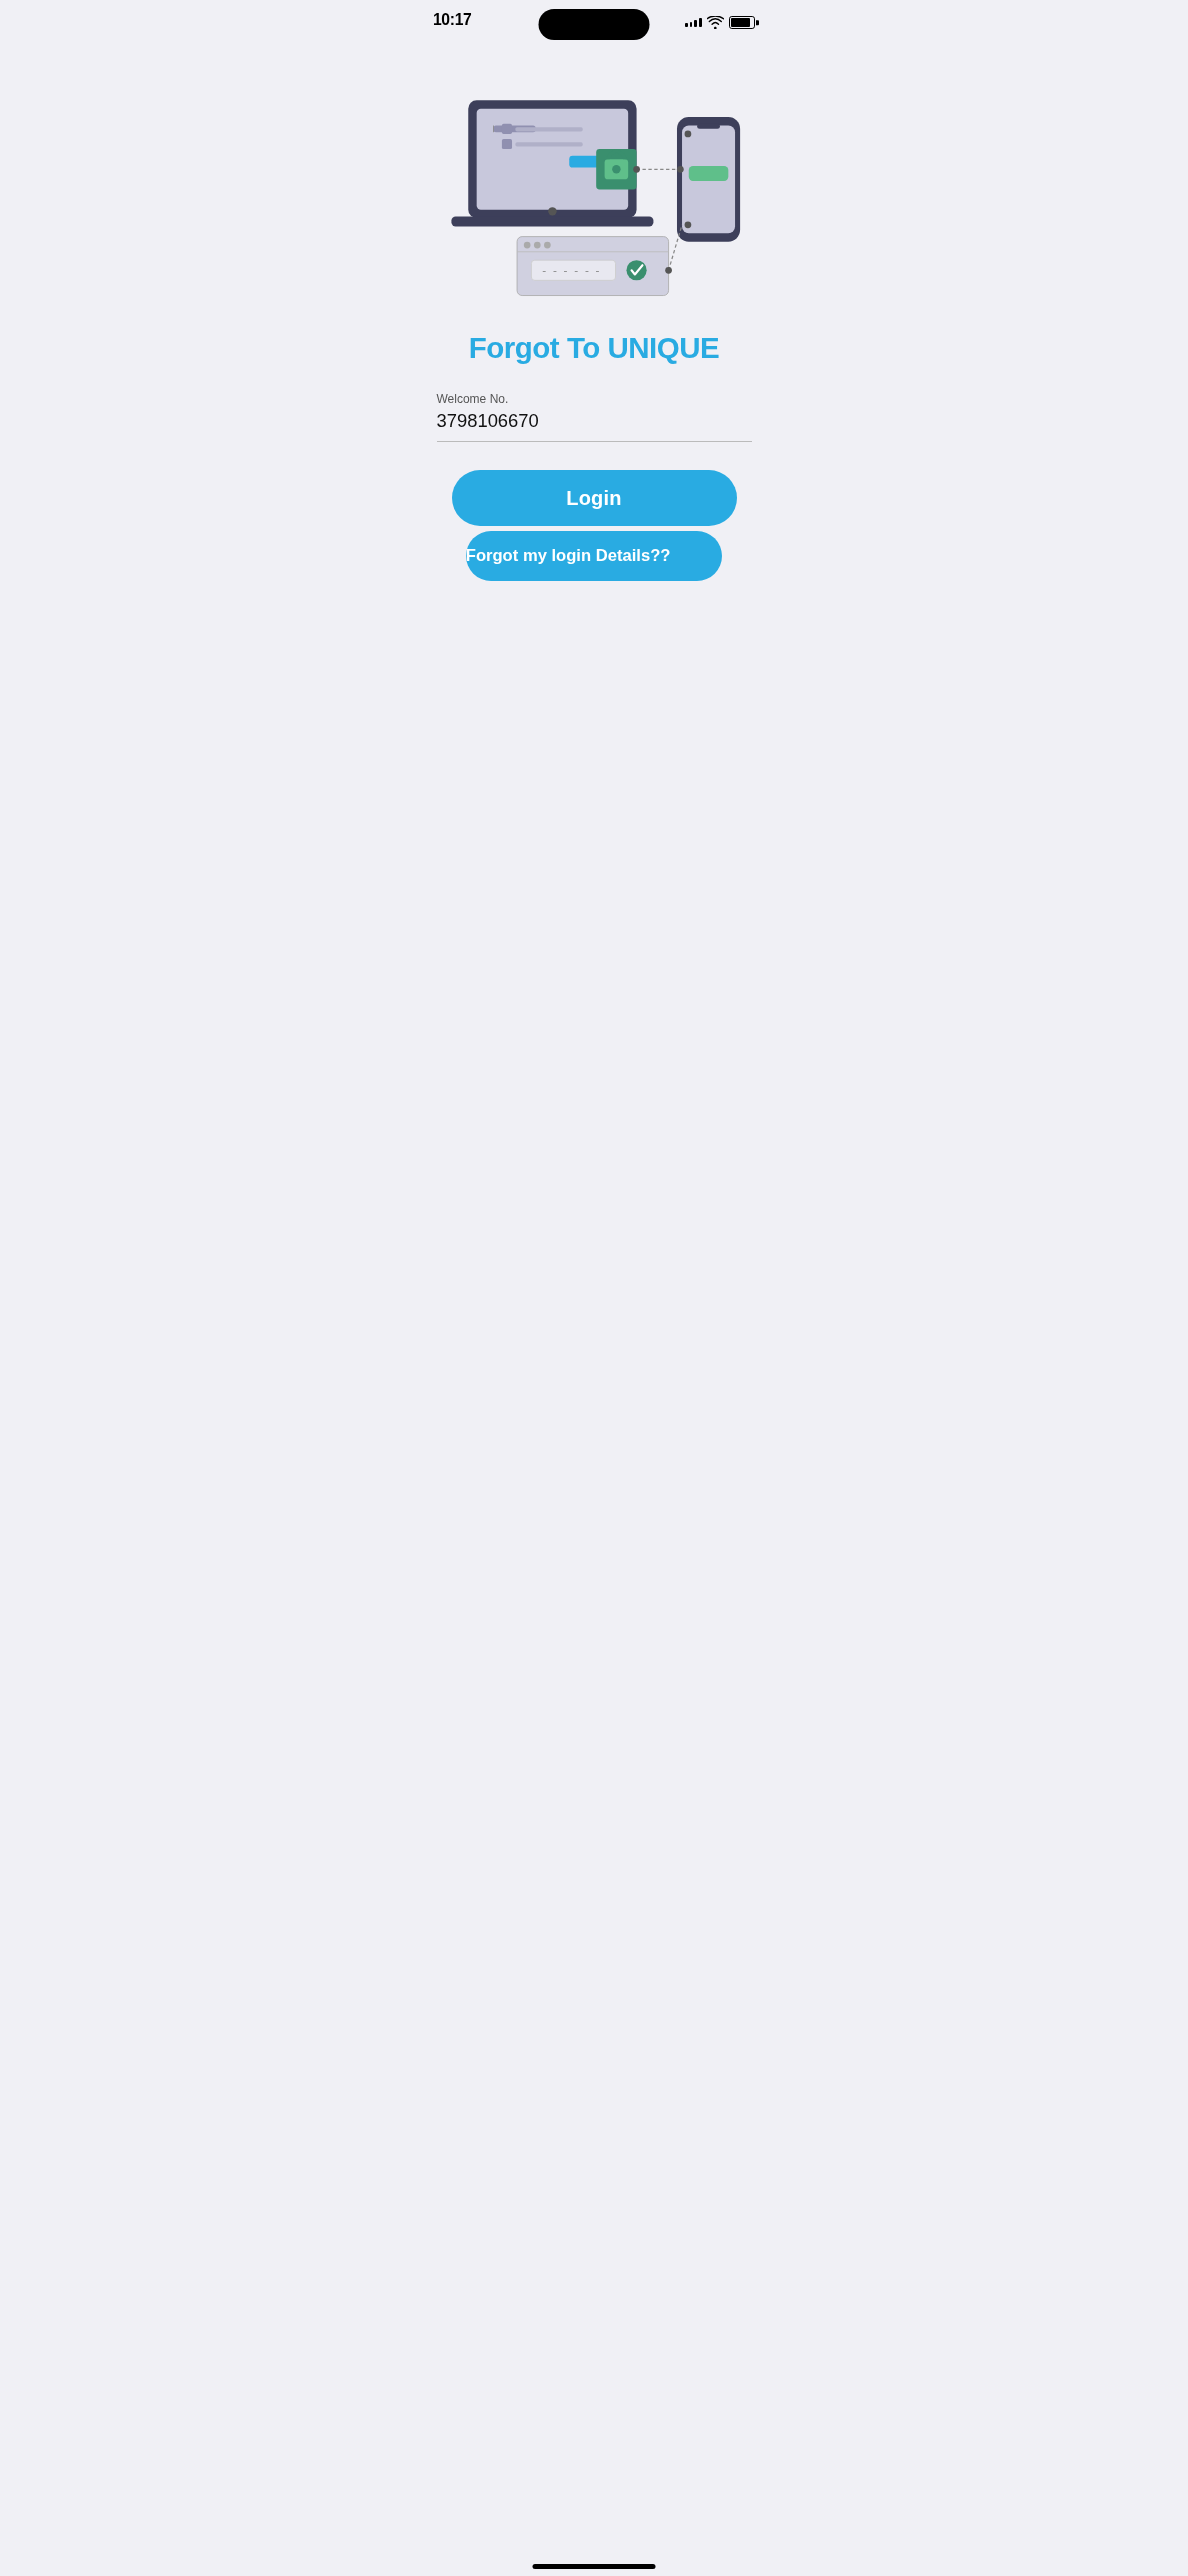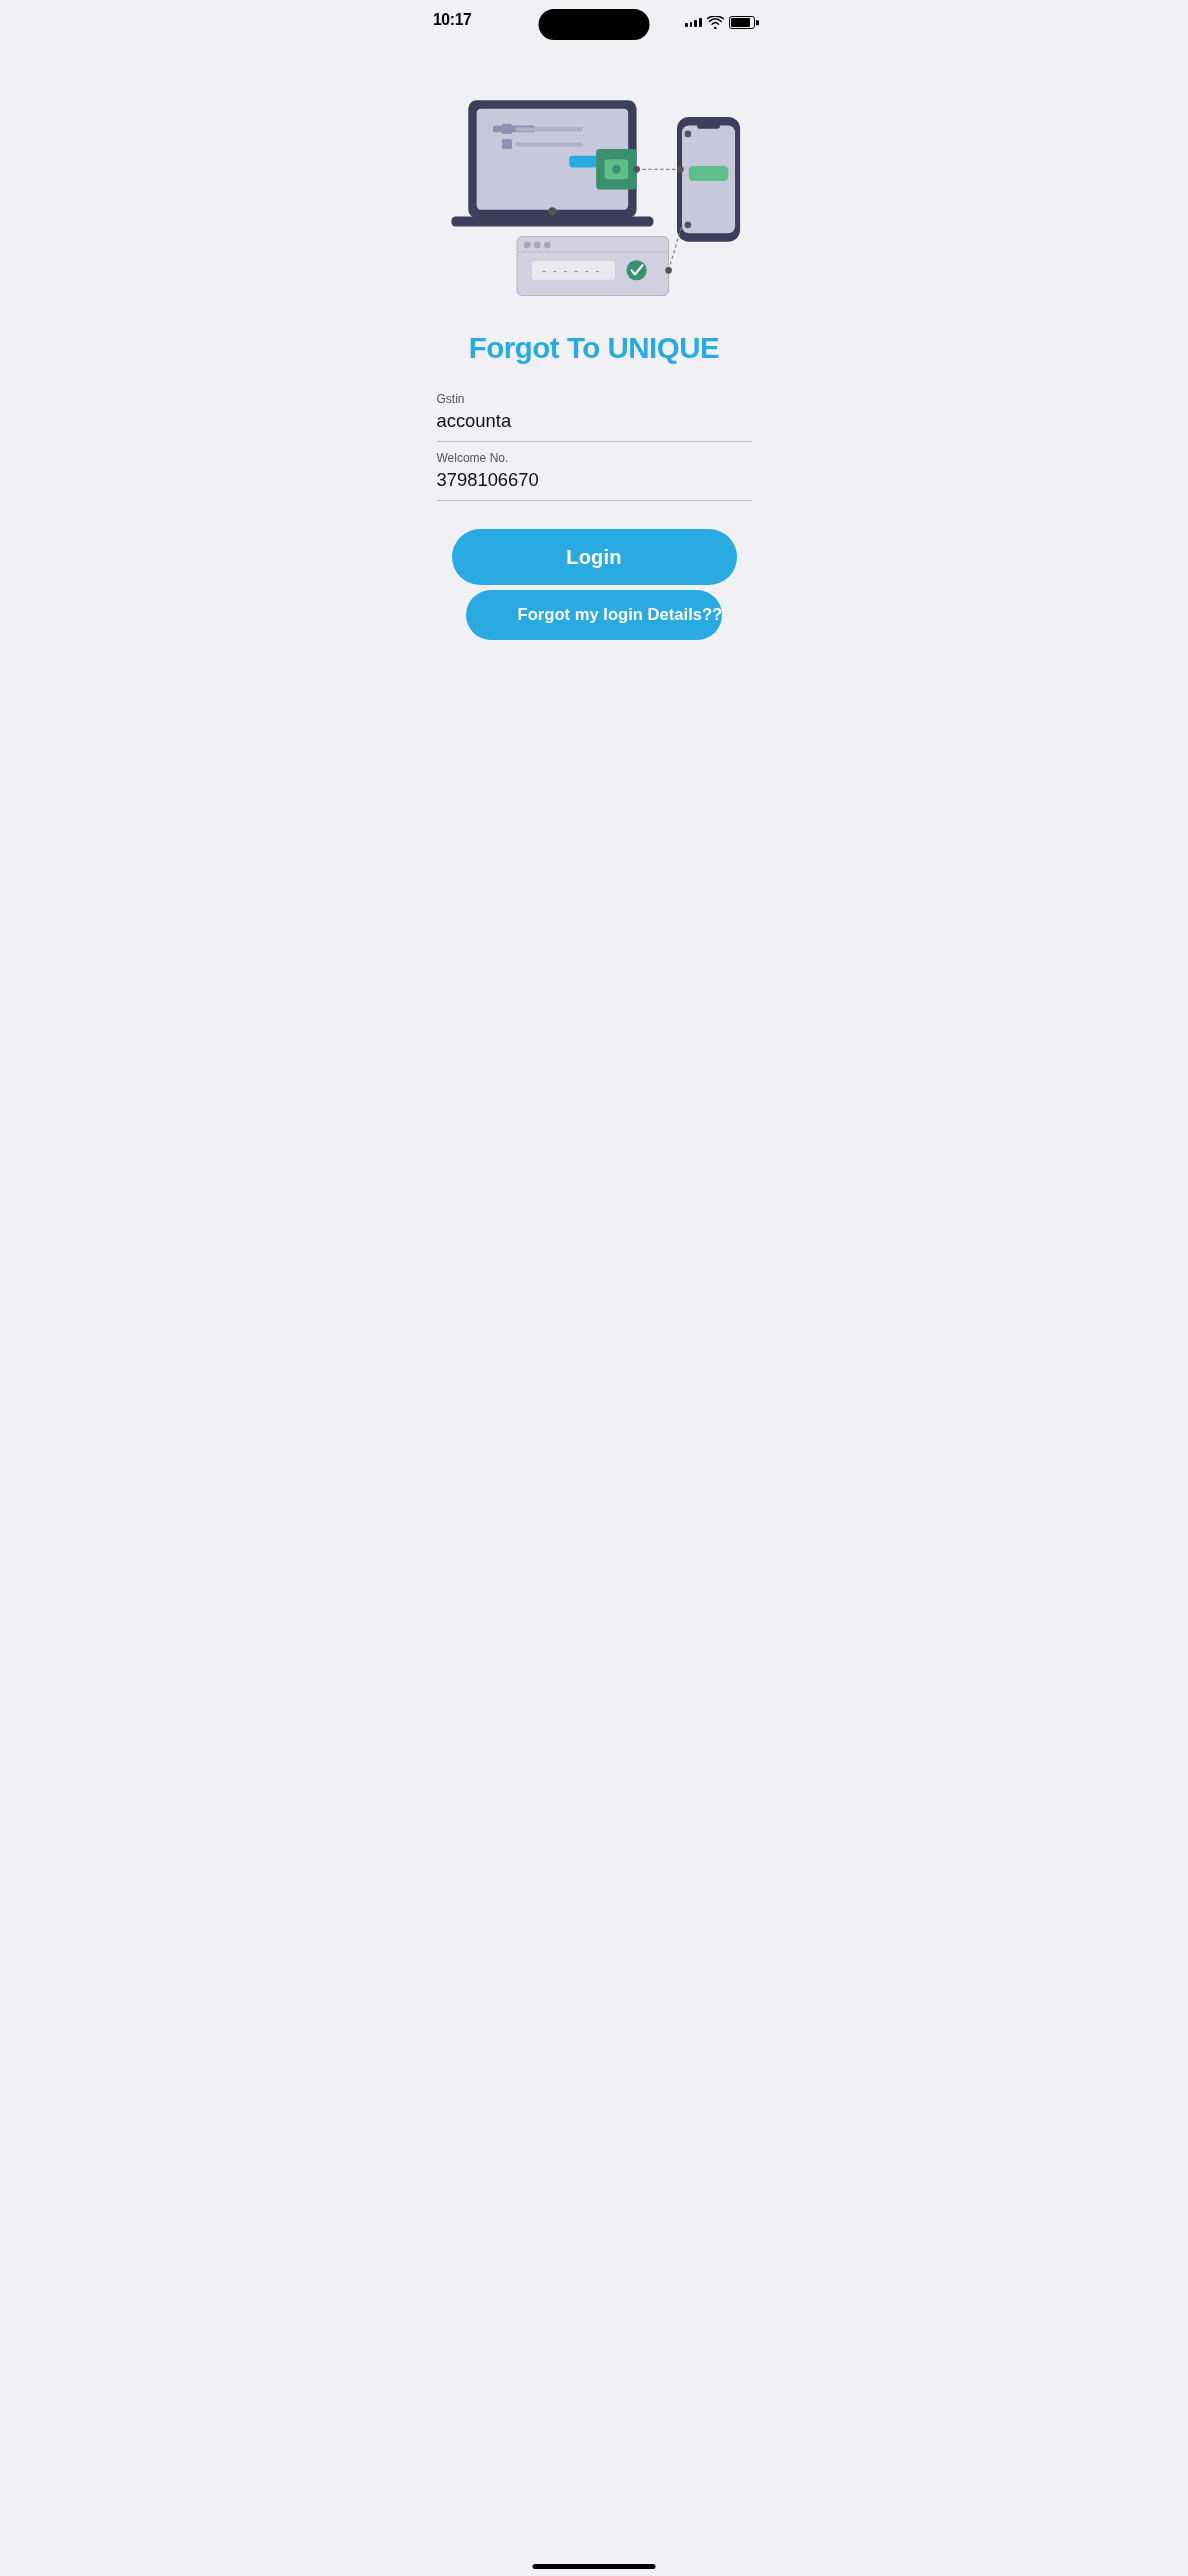--- a/index.html
+++ b/index.html
@@ -175,21 +175,21 @@
     .forgot-button {
       width: 90%;
       background: #29ABE2;
       color: #fff;
       font-size: 16.6px;
       font-weight: 600;
       border: none;
       border-radius: 28px;
       padding: 14.7px 0;
       cursor: pointer;
-      text-align: right;
+      text-align: left;
     }
 
     
     .home-indicator {
       position: fixed;
       bottom: 7.4px;
       left: 50%;
       transform: translateX(-50%);
       width: 123px;
       height: 4.6px;
@@ -281,24 +281,20 @@
       <line x1="268" y1="232" x2="284" y2="178" stroke="#888" stroke-width="1.5" stroke-dasharray="4 3"></line>
 
       <circle cx="268" cy="232" r="4" fill="#555"></circle>
     </svg>
   </div>
 
   <h1 class="welcome-text">Forgot To UNIQUE</h1>
 
   <div class="form-section">
 
-    <div class="form-field">
-      <span class="field-label">Gstin</span>
-      <div class="field-value">accounta</div>
-    </div>
 
 
     <div class="form-field">
       <span class="field-label">Welcome No.</span>
       <div class="field-value">3798106670</div>
     </div>
 
   </div>
 
   <div class="button-section">

